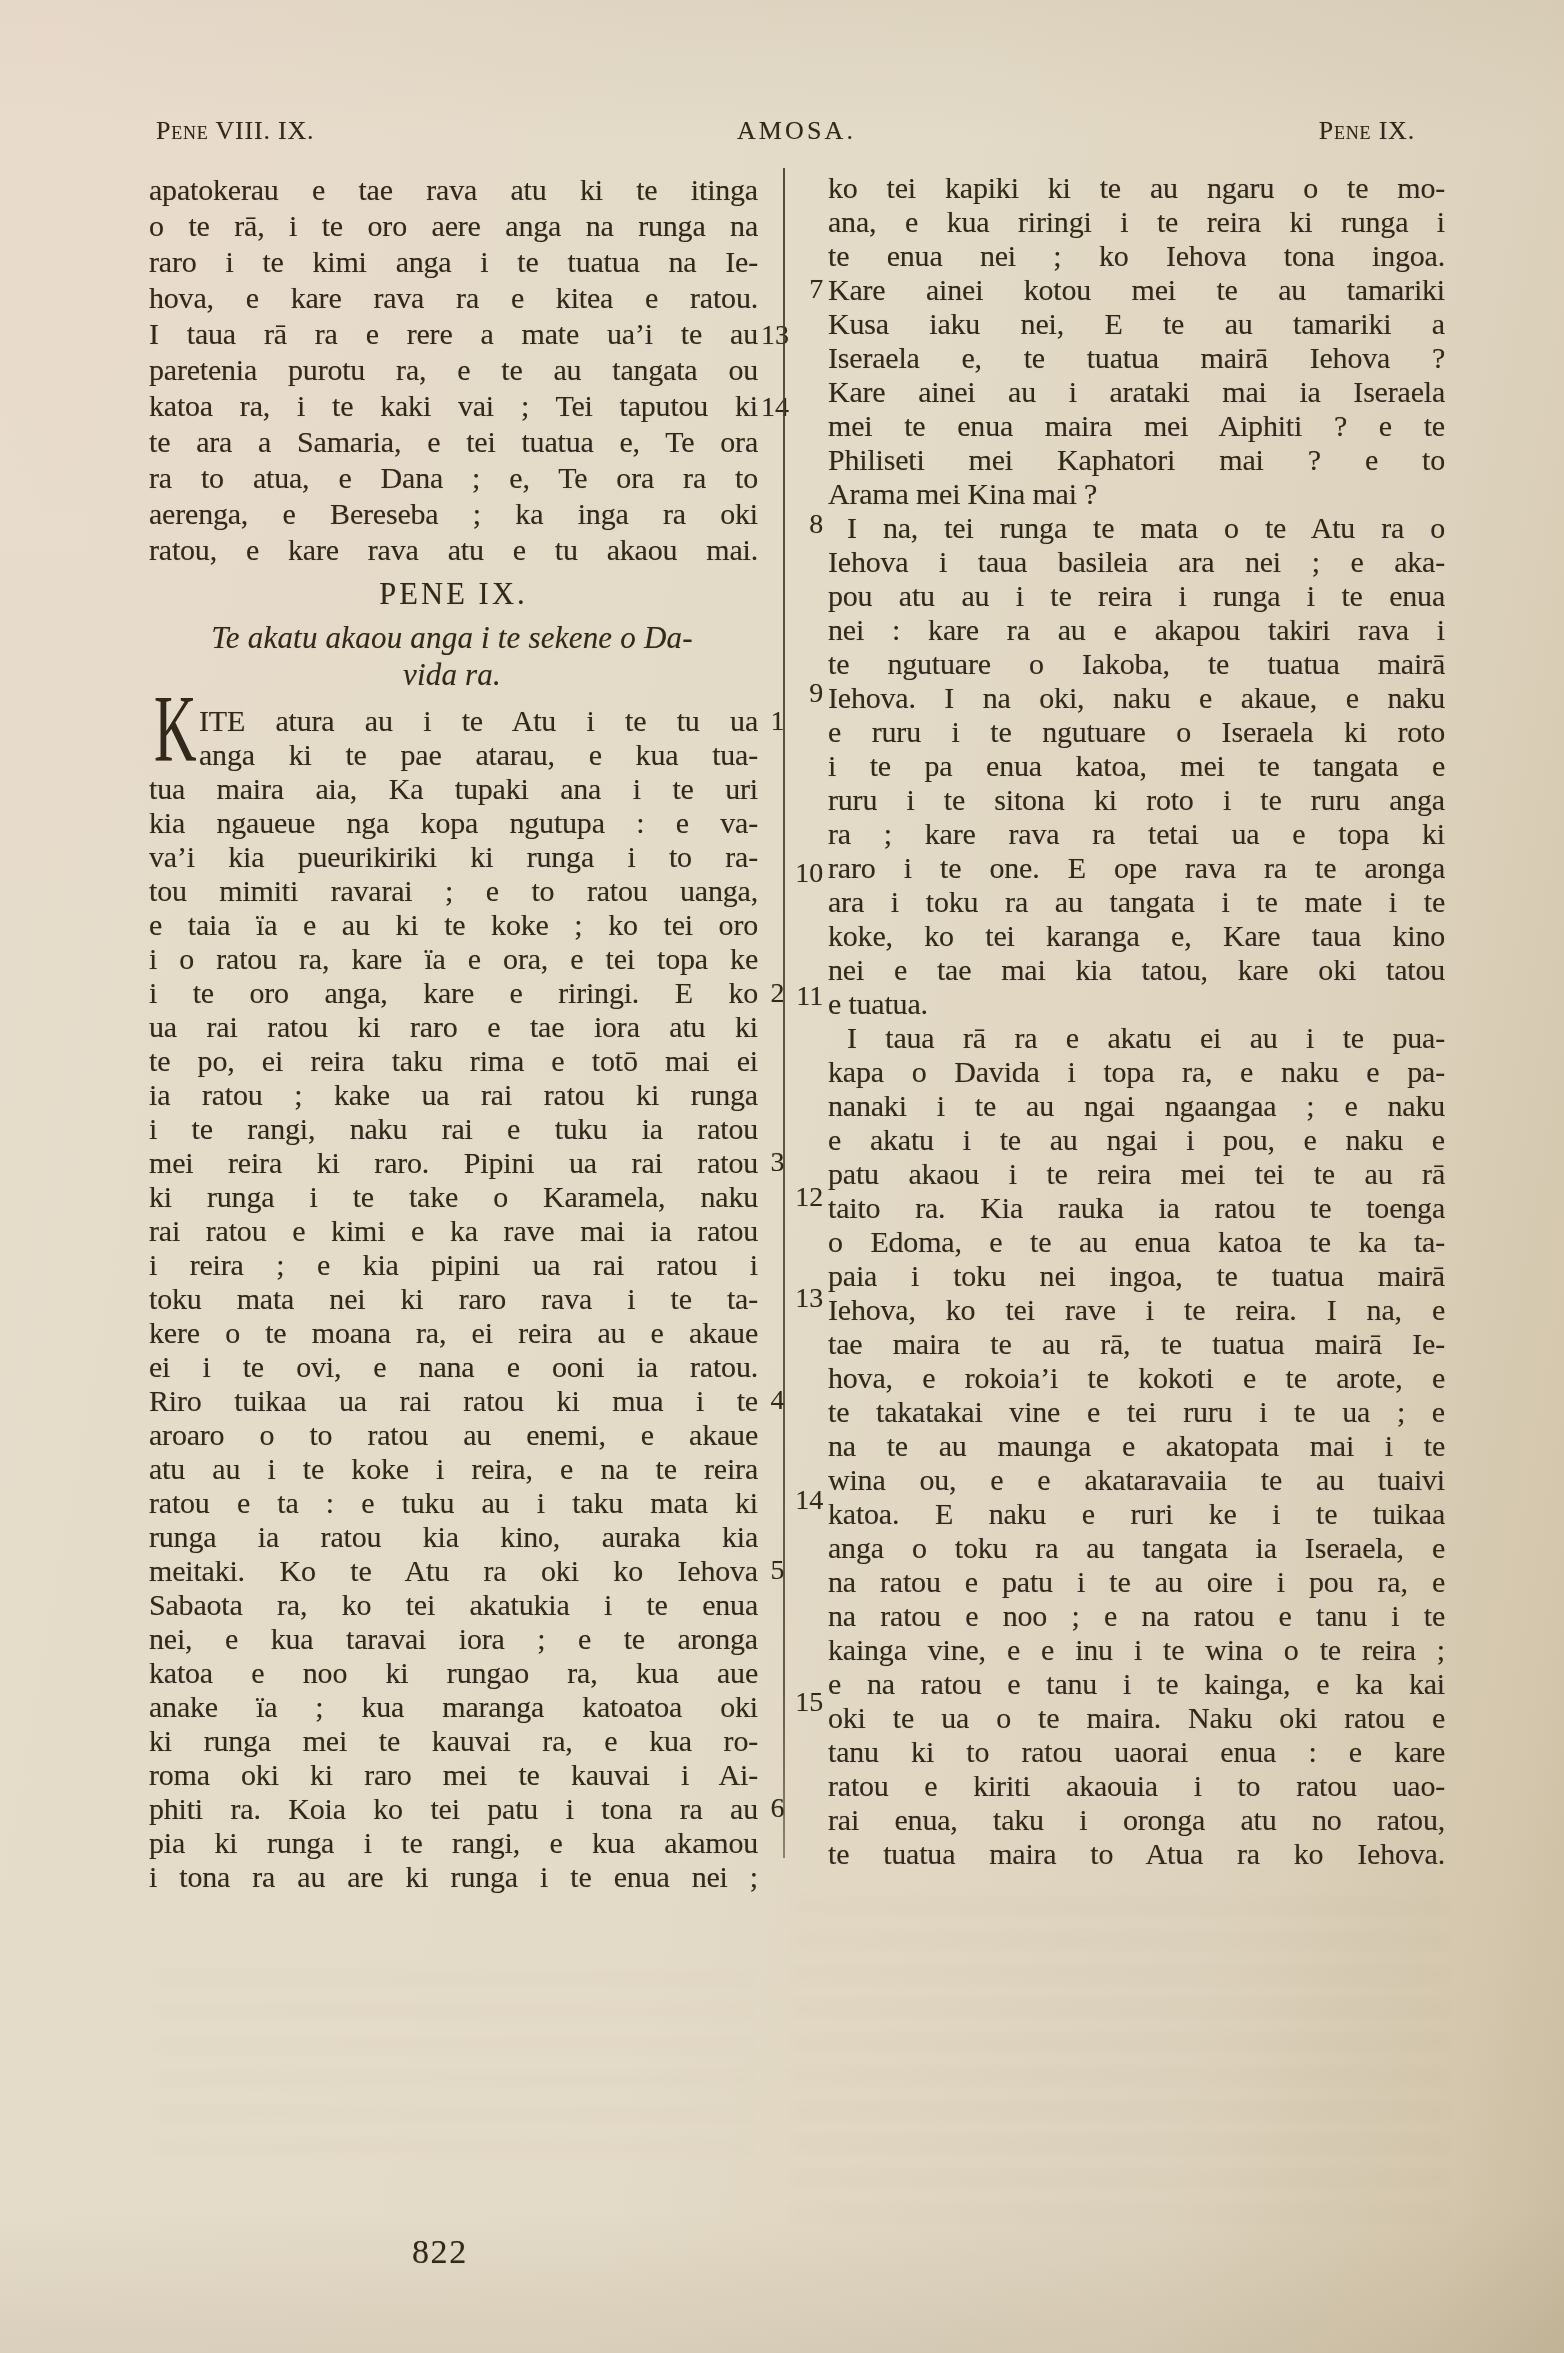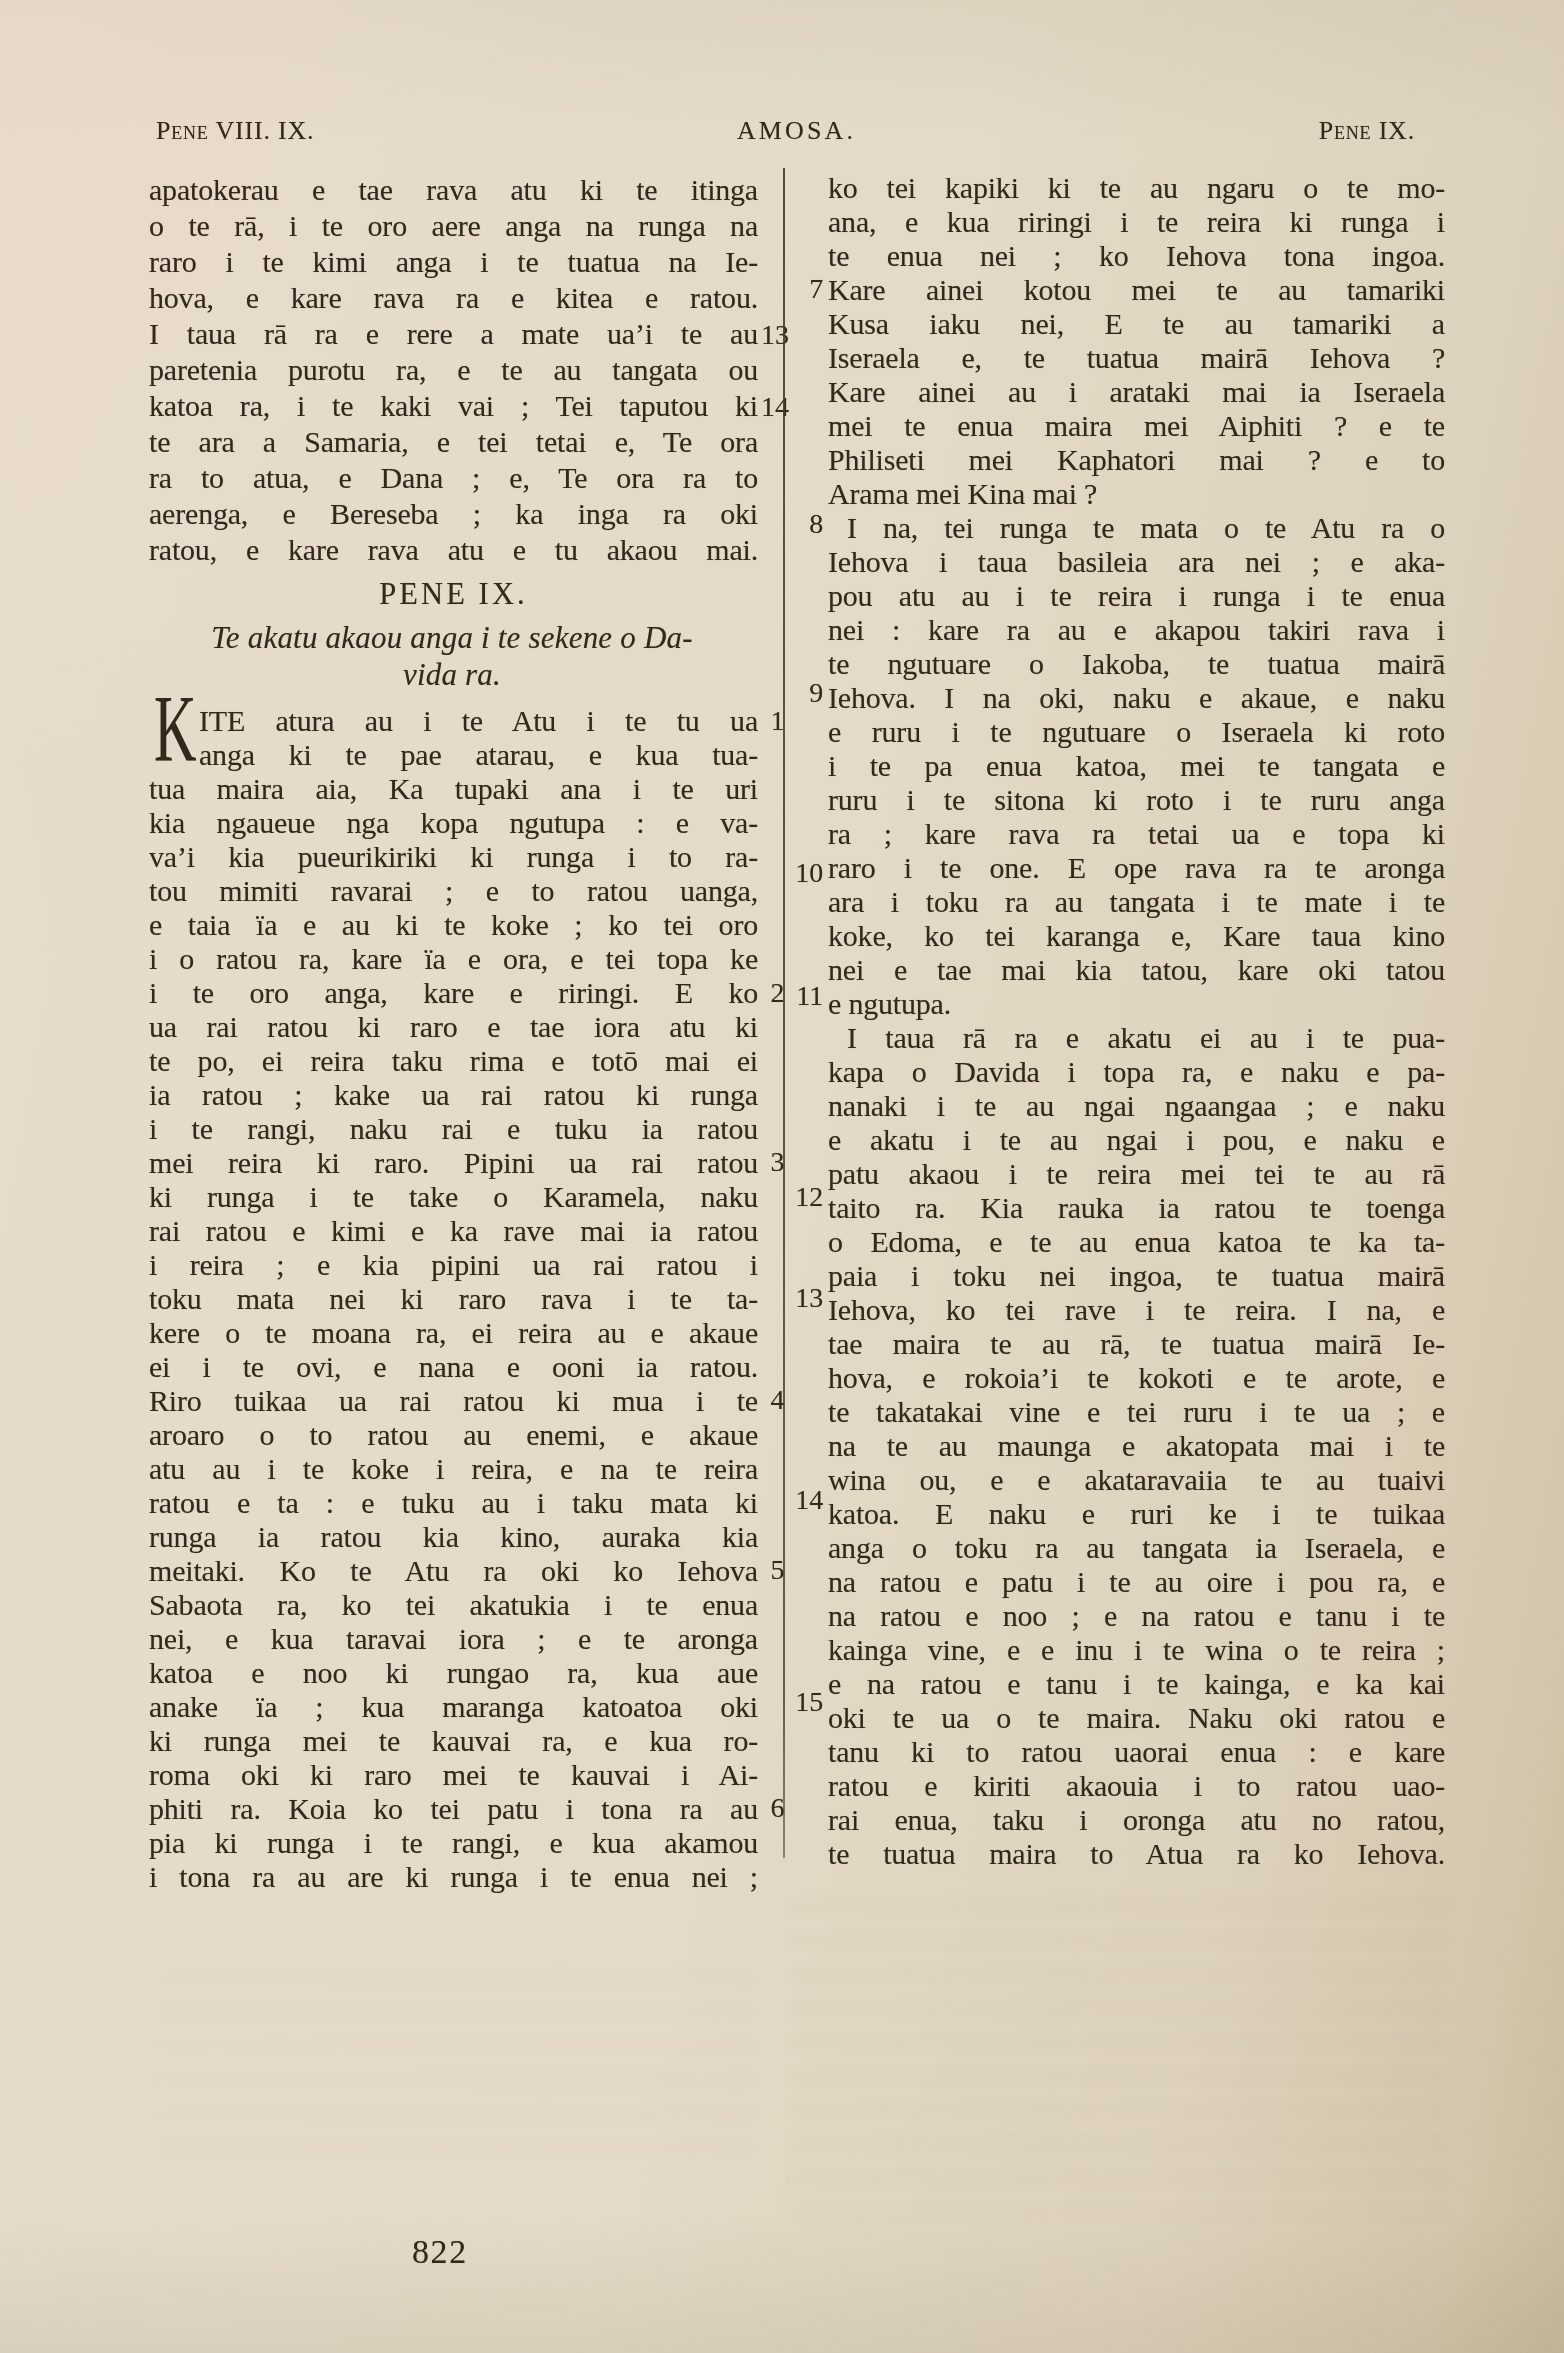--- a/index.html
+++ b/index.html
@@ -93,21 +93,21 @@
   <div class="block nr" id="left-intro">
       <div class="tl">apatokerau e tae rava atu ki te itinga</div>
       <div class="tl">o te rā, i te oro aere anga na runga na</div>
       <div class="tl">raro i te kimi anga i te tuatua na Ie-</div>
       <div class="tl">hova, e kare rava ra e kitea e ratou.</div>
       <div class="tl">I taua rā ra e rere a mate ua’i te au</div>
       <div class="vnum" style="top: 145px;">13</div>
       <div class="tl">paretenia purotu ra, e te au tangata ou</div>
       <div class="tl">katoa ra, i te kaki vai ; Tei taputou ki</div>
       <div class="vnum" style="top: 217px;">14</div>
-      <div class="tl">te ara a Samaria, e tei tetai e, Te ora</div>
+      <div class="tl">te ara a Samaria, e tei tuatua e, Te ora</div>
       <div class="tl">ra to atua, e Dana ; e, Te ora ra to</div>
       <div class="tl">aerenga, e Bereseba ; ka inga ra oki</div>
       <div class="tl">ratou, e kare rava atu e tu akaou mai.</div>
     </div>
 
   <div class="ink" id="chapter-heading">PENE IX.</div>
 
   <div class="ink" id="chapter-subtitle">
     <div class="sub">Te akatu akaou anga i te sekene o Da-</div>
     <div class="sub">vida ra.</div>
@@ -183,21 +183,21 @@
       <div class="vnum" style="top: 505px;">9</div>
       <div class="tl">e ruru i te ngutuare o Iseraela ki roto</div>
       <div class="tl">i te pa enua katoa, mei te tangata e</div>
       <div class="tl">ruru i te sitona ki roto i te ruru anga</div>
       <div class="tl">ra ; kare rava ra tetai ua e topa ki</div>
       <div class="tl">raro i te one.  E ope rava ra te aronga</div>
       <div class="vnum" style="top: 673px; margin-top: 12px;">10</div>
       <div class="tl">ara i toku ra au tangata i te mate i te</div>
       <div class="tl">koke, ko tei karanga e, Kare taua kino</div>
       <div class="tl">nei e tae mai kia tatou, kare oki tatou</div>
-      <div class="tl al">e ngutupa.</div>
+      <div class="tl al">e tuatua.</div>
       <div class="tl ind">I taua rā ra e akatu ei au i te pua-</div>
       <div class="vnum" style="top: 808px; margin-left: 48px;">11</div>
       <div class="tl">kapa o Davida i topa ra, e naku e pa-</div>
       <div class="tl">nanaki i te au ngai ngaangaa ; e naku</div>
       <div class="tl">e akatu i te au ngai i pou, e naku e</div>
       <div class="tl">patu akaou i te reira mei tei te au rā</div>
       <div class="tl">taito ra.  Kia rauka ia ratou te toenga</div>
       <div class="vnum" style="top: 1009px;">12</div>
       <div class="tl">o Edoma, e te au enua katoa te ka ta-</div>
       <div class="tl">paia i toku nei ingoa, te tuatua mairā</div>

